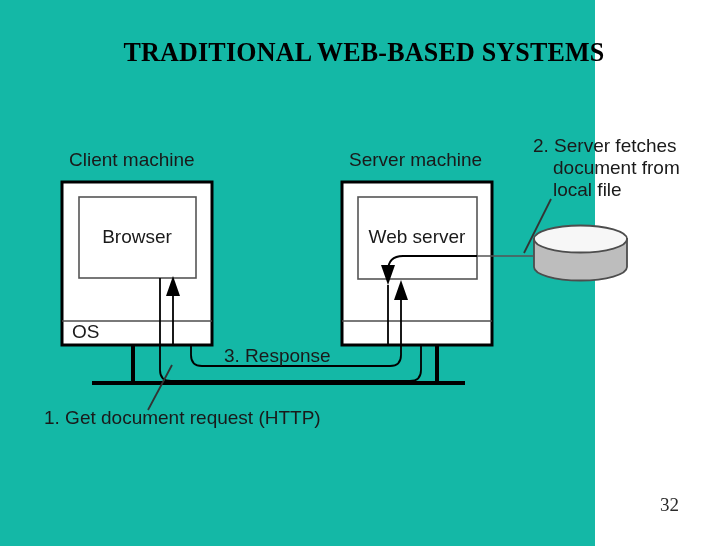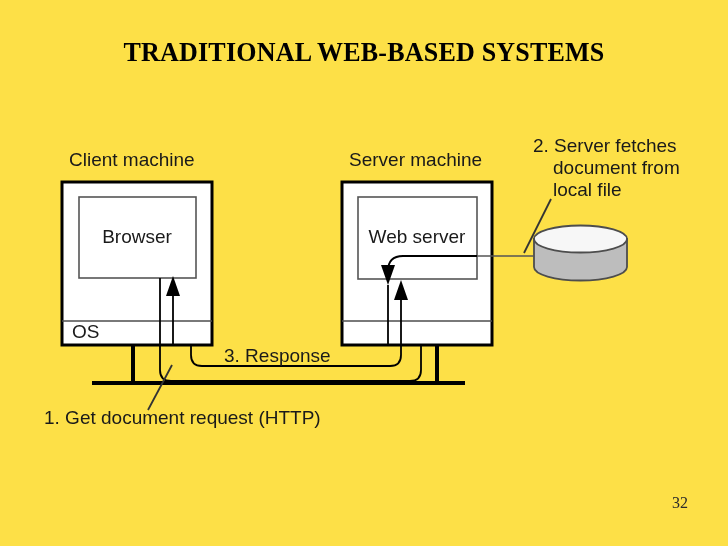--- a/index.html
+++ b/index.html
@@ -11,23 +11,23 @@
     width: 728px;
     height: 546px;
     position: relative;
     overflow: hidden;
     font-family: "Liberation Sans", sans-serif;
   }
 
   #slide {
     position: absolute;
     left: 0; top: 0;
-    width: 728px;
+    width: 595px;
     height: 546px;
-    background: #fde047;
+    background: #14b8a6;
   }
 
   #slide-title {
     position: absolute;
     left: 0;
     top: 36px;
     width: 728px;
     text-align: center;
     font-family: "Liberation Serif", serif;
     font-weight: bold;
@@ -45,23 +45,22 @@
     top: 0;
     width: 728px;
     height: 546px;
   }
 
   #page-number {
     position: absolute;
     left: 660px;
     top: 494px;
     width: 40px;
-    text-align: center;
     font-family: "Liberation Serif", serif;
-    font-size: 16px;
+    font-size: 19px;
     color: #2b2b2b;
   }
 
   .svg-label {
     font-family: "Liberation Sans", sans-serif;
     font-size: 19px;
     fill: #1a1a1a;
   }
 </style>
 </head>

